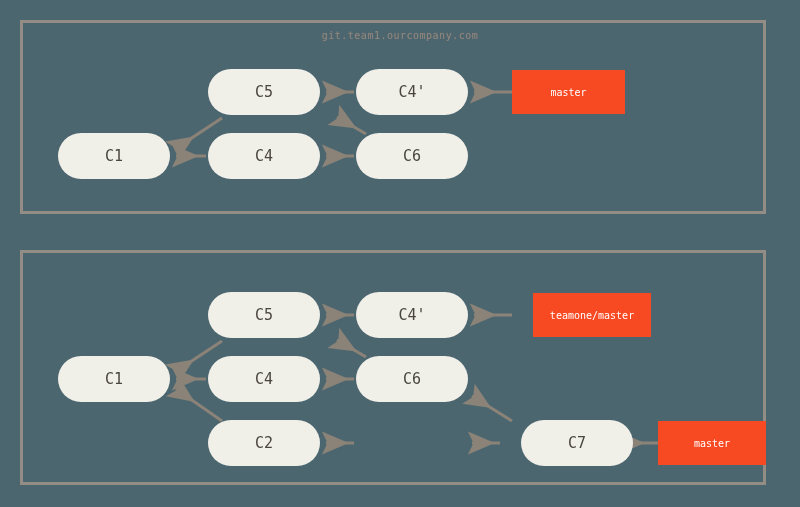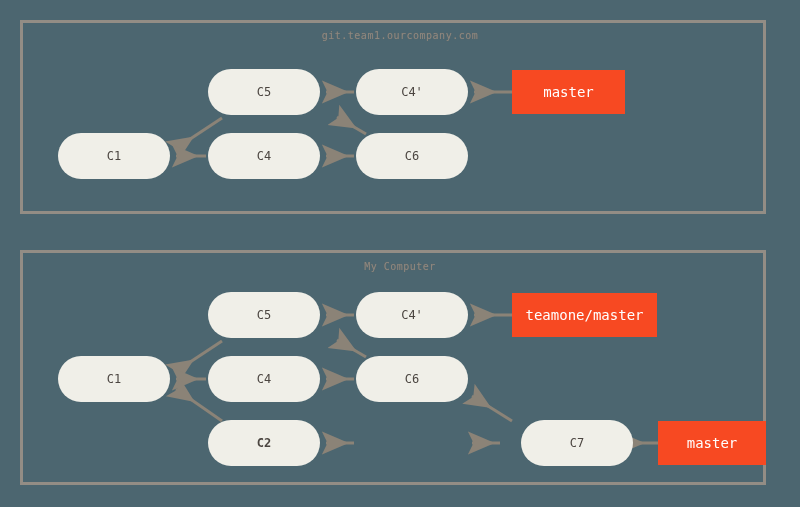--- a/index.html
+++ b/index.html
@@ -48,34 +48,34 @@
   .node {
     position: absolute;
     width: 112px;
     height: 46px;
     background: #f0efe8;
     border-radius: 23px;
     display: flex;
     align-items: center;
     justify-content: center;
     font-family: "DejaVu Sans Mono", monospace;
-    font-size: 12px;
+    font-size: 15px;
     color: #4b4540;
     box-sizing: border-box;
   }
 
   .branch {
     position: absolute;
     height: 44px;
     background: #f74922;
     display: flex;
     align-items: center;
     justify-content: center;
     font-family: "DejaVu Sans Mono", monospace;
-    font-size: 14px;
+    font-size: 10px;
     color: #ffffff;
     box-sizing: border-box;
     padding: 0 26px;
     white-space: nowrap;
   }
 </style>
 </head>
 <body>
 
 <div id="stage">
@@ -115,26 +115,25 @@
 
   <div class="node" style="left:208px; top:69px;">C5</div>
   <div class="node" style="left:356px; top:69px;">C4'</div>
   <div class="node" style="left:58px; top:133px;">C1</div>
   <div class="node" style="left:208px; top:133px;">C4</div>
   <div class="node" style="left:356px; top:133px;">C6</div>
 
   <div class="branch" style="left:512px; top:70px; width:113px;">master</div>
 
   <div class="panel" id="panel-bottom"></div>
-  <div class="panel-title" id="title-bottom">My Computer</div>
 
   <div class="node" style="left:208px; top:292px;">C5</div>
   <div class="node" style="left:356px; top:292px;">C4'</div>
   <div class="node" style="left:58px; top:356px;">C1</div>
   <div class="node" style="left:208px; top:356px;">C4</div>
   <div class="node" style="left:356px; top:356px;">C6</div>
-  <div class="node" style="left:208px; top:420px;font-weight:bold;">C2</div>
+  <div class="node" style="left:208px; top:420px;">C2</div>
   <div class="node" style="left:521px; top:420px;">C7</div>
 
-  <div class="branch" style="left:512px; top:293px; width:145px;">teamone/master</div>
+  <div class="branch" style="left:533px; top:293px; width:118px;">teamone/master</div>
   <div class="branch" style="left:658px; top:421px; width:108px;">master</div>
 
 </div>
 
 </body></html>

